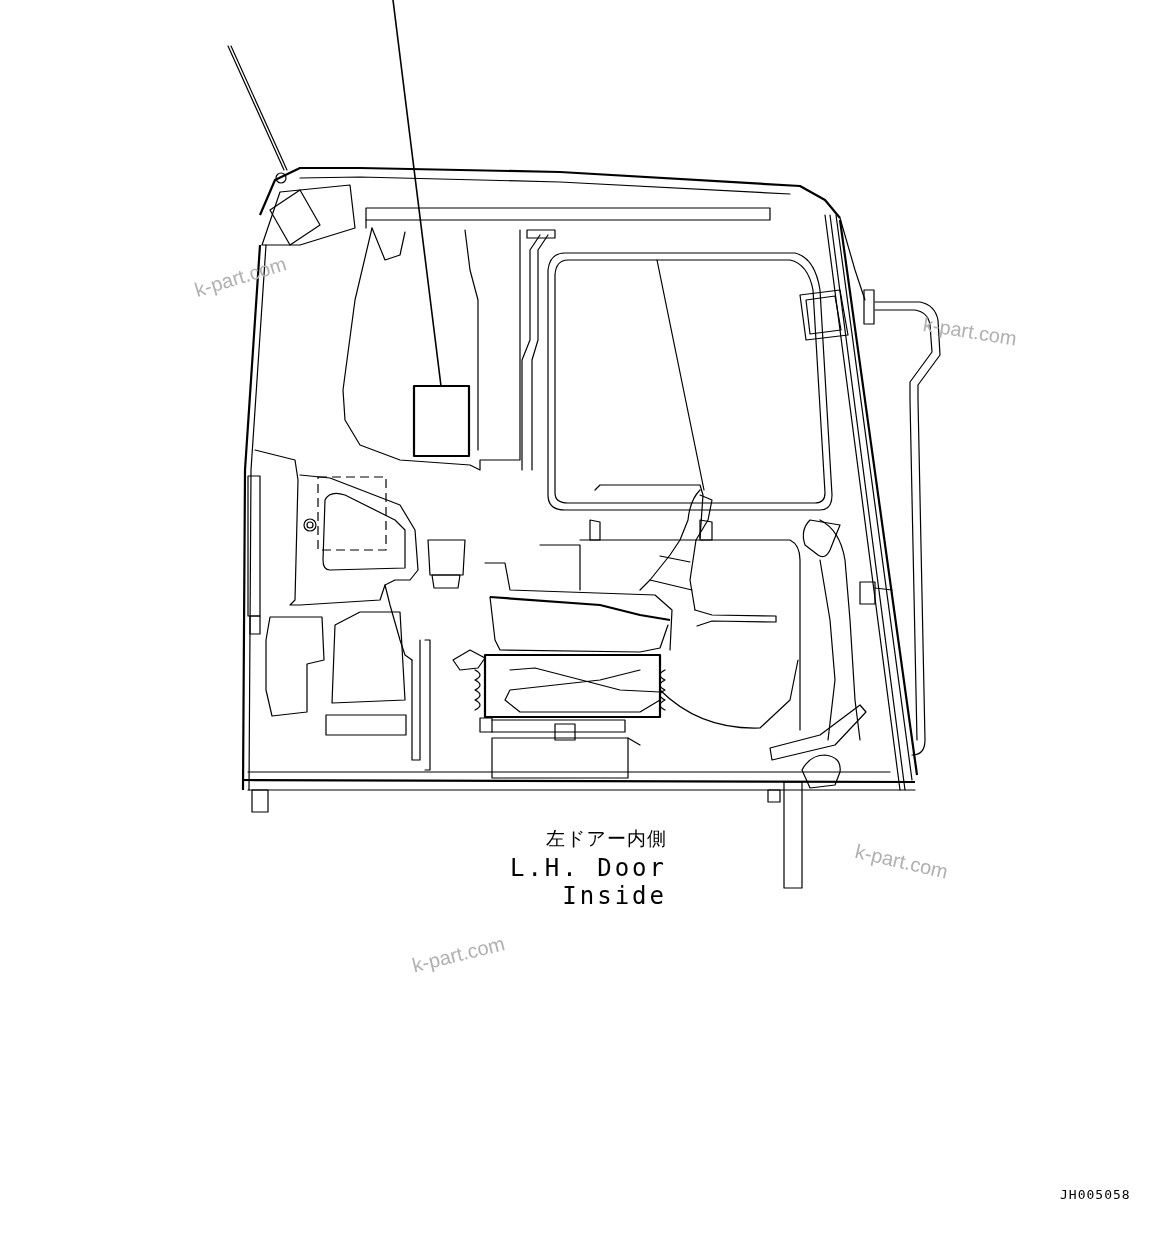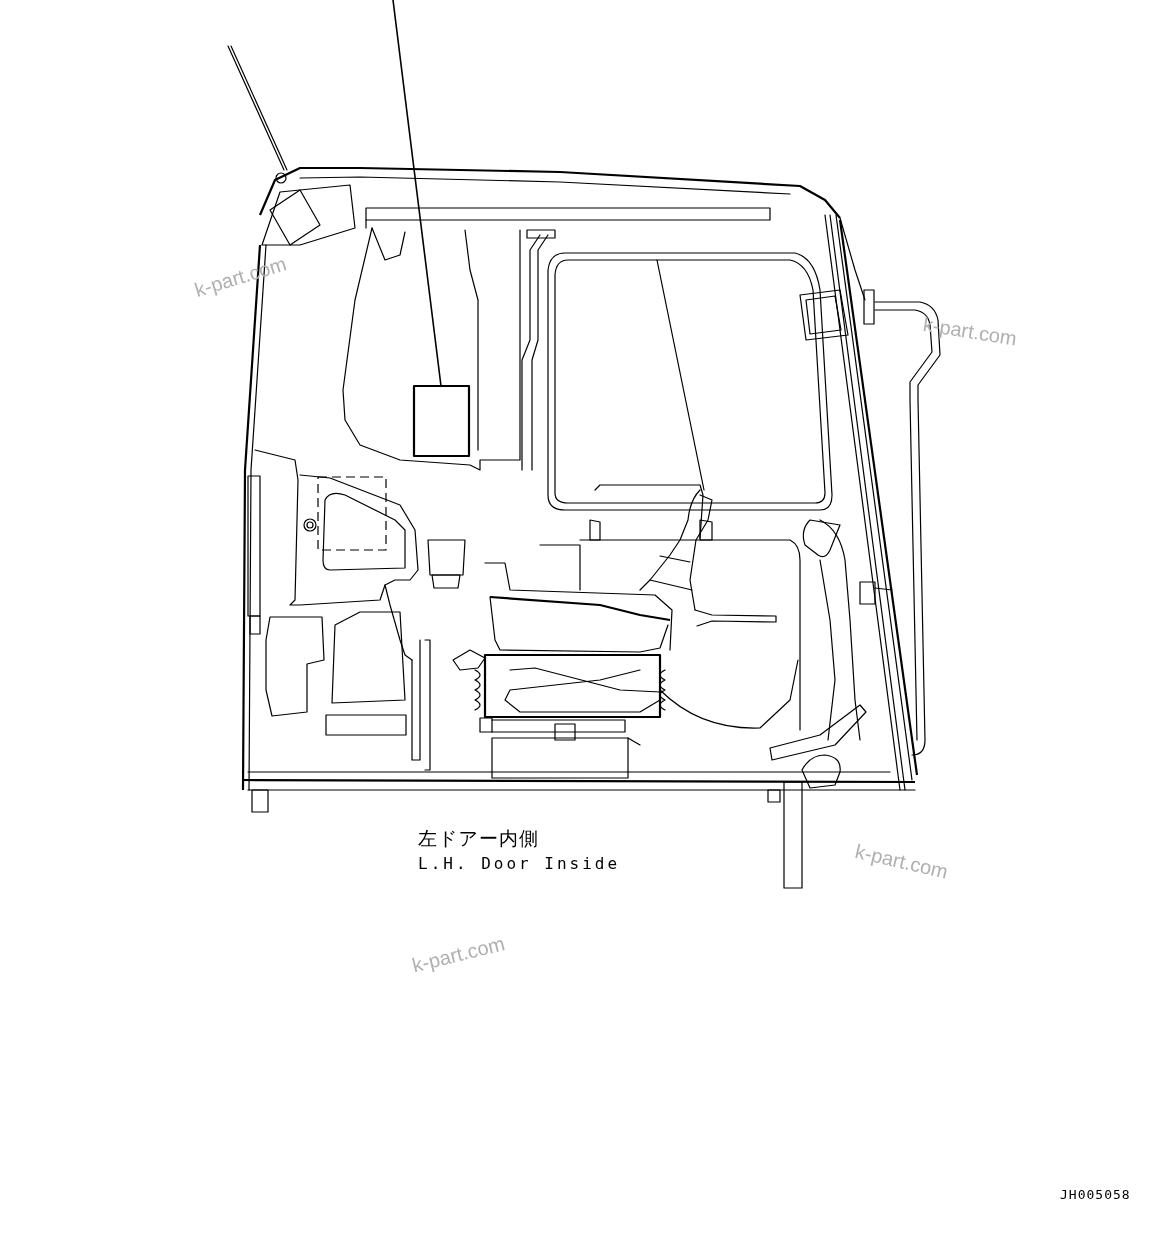--- a/index.html
+++ b/index.html
@@ -1,23 +1,23 @@
 <!DOCTYPE html>
 <html><head>
 <meta charset="utf-8">
 <style>
   html, body { margin: 0; padding: 0; background: #ffffff; }
   body { width: 1163px; height: 1235px; position: relative; overflow: hidden; font-family: "DejaVu Sans Mono", monospace; }
   #canvas { position: absolute; left: 0; top: 0; width: 1163px; height: 1235px; }
   svg .ln { fill: none; stroke: #000; stroke-width: 1.2; stroke-linejoin: round; stroke-linecap: round; }
   svg .th { fill: none; stroke: #000; stroke-width: 2.2; stroke-linejoin: round; }
   svg .dash { fill: none; stroke: #000; stroke-width: 1.2; stroke-dasharray: 9 5; }
-  .caption { position: absolute; left: 418px; width: 240px; text-align: left; color: #000; letter-spacing: 3px; }
+  .caption { position: absolute; left: 427px; width: 240px; text-align: right; color: #000; letter-spacing: 3px; }
   .caption-jp { top: 826px; font-size: 19px; font-family: "DejaVu Sans", sans-serif; letter-spacing: 1px; }
-  .caption-en { top: 854px; font-size: 16px; font-family: "DejaVu Sans Mono", monospace; }
+  .caption-en { top: 854px; font-size: 24px; font-family: "DejaVu Sans Mono", monospace; }
   .drawing-no { position: absolute; left: 1021px; top: 1187px; font-size: 13px; letter-spacing: 1px; font-family: "DejaVu Sans Mono", monospace; color: #000; margin-left: 39px; }
   .watermark { position: absolute; color: #b0b0b0; font-family: "Liberation Sans", sans-serif; font-size: 20px; white-space: nowrap; }
   .wm1 { left: 192px; top: 280px; transform: rotate(-17deg); transform-origin: left top; }
   .wm2 { left: 925px; top: 313px; transform: rotate(9deg); transform-origin: left top; }
   .wm3 { left: 858px; top: 840px; transform: rotate(13deg); transform-origin: left top; }
   .wm4 { left: 410px; top: 955px; transform: rotate(-14deg); transform-origin: left top; }
 </style>
 </head>
 <body>
 

